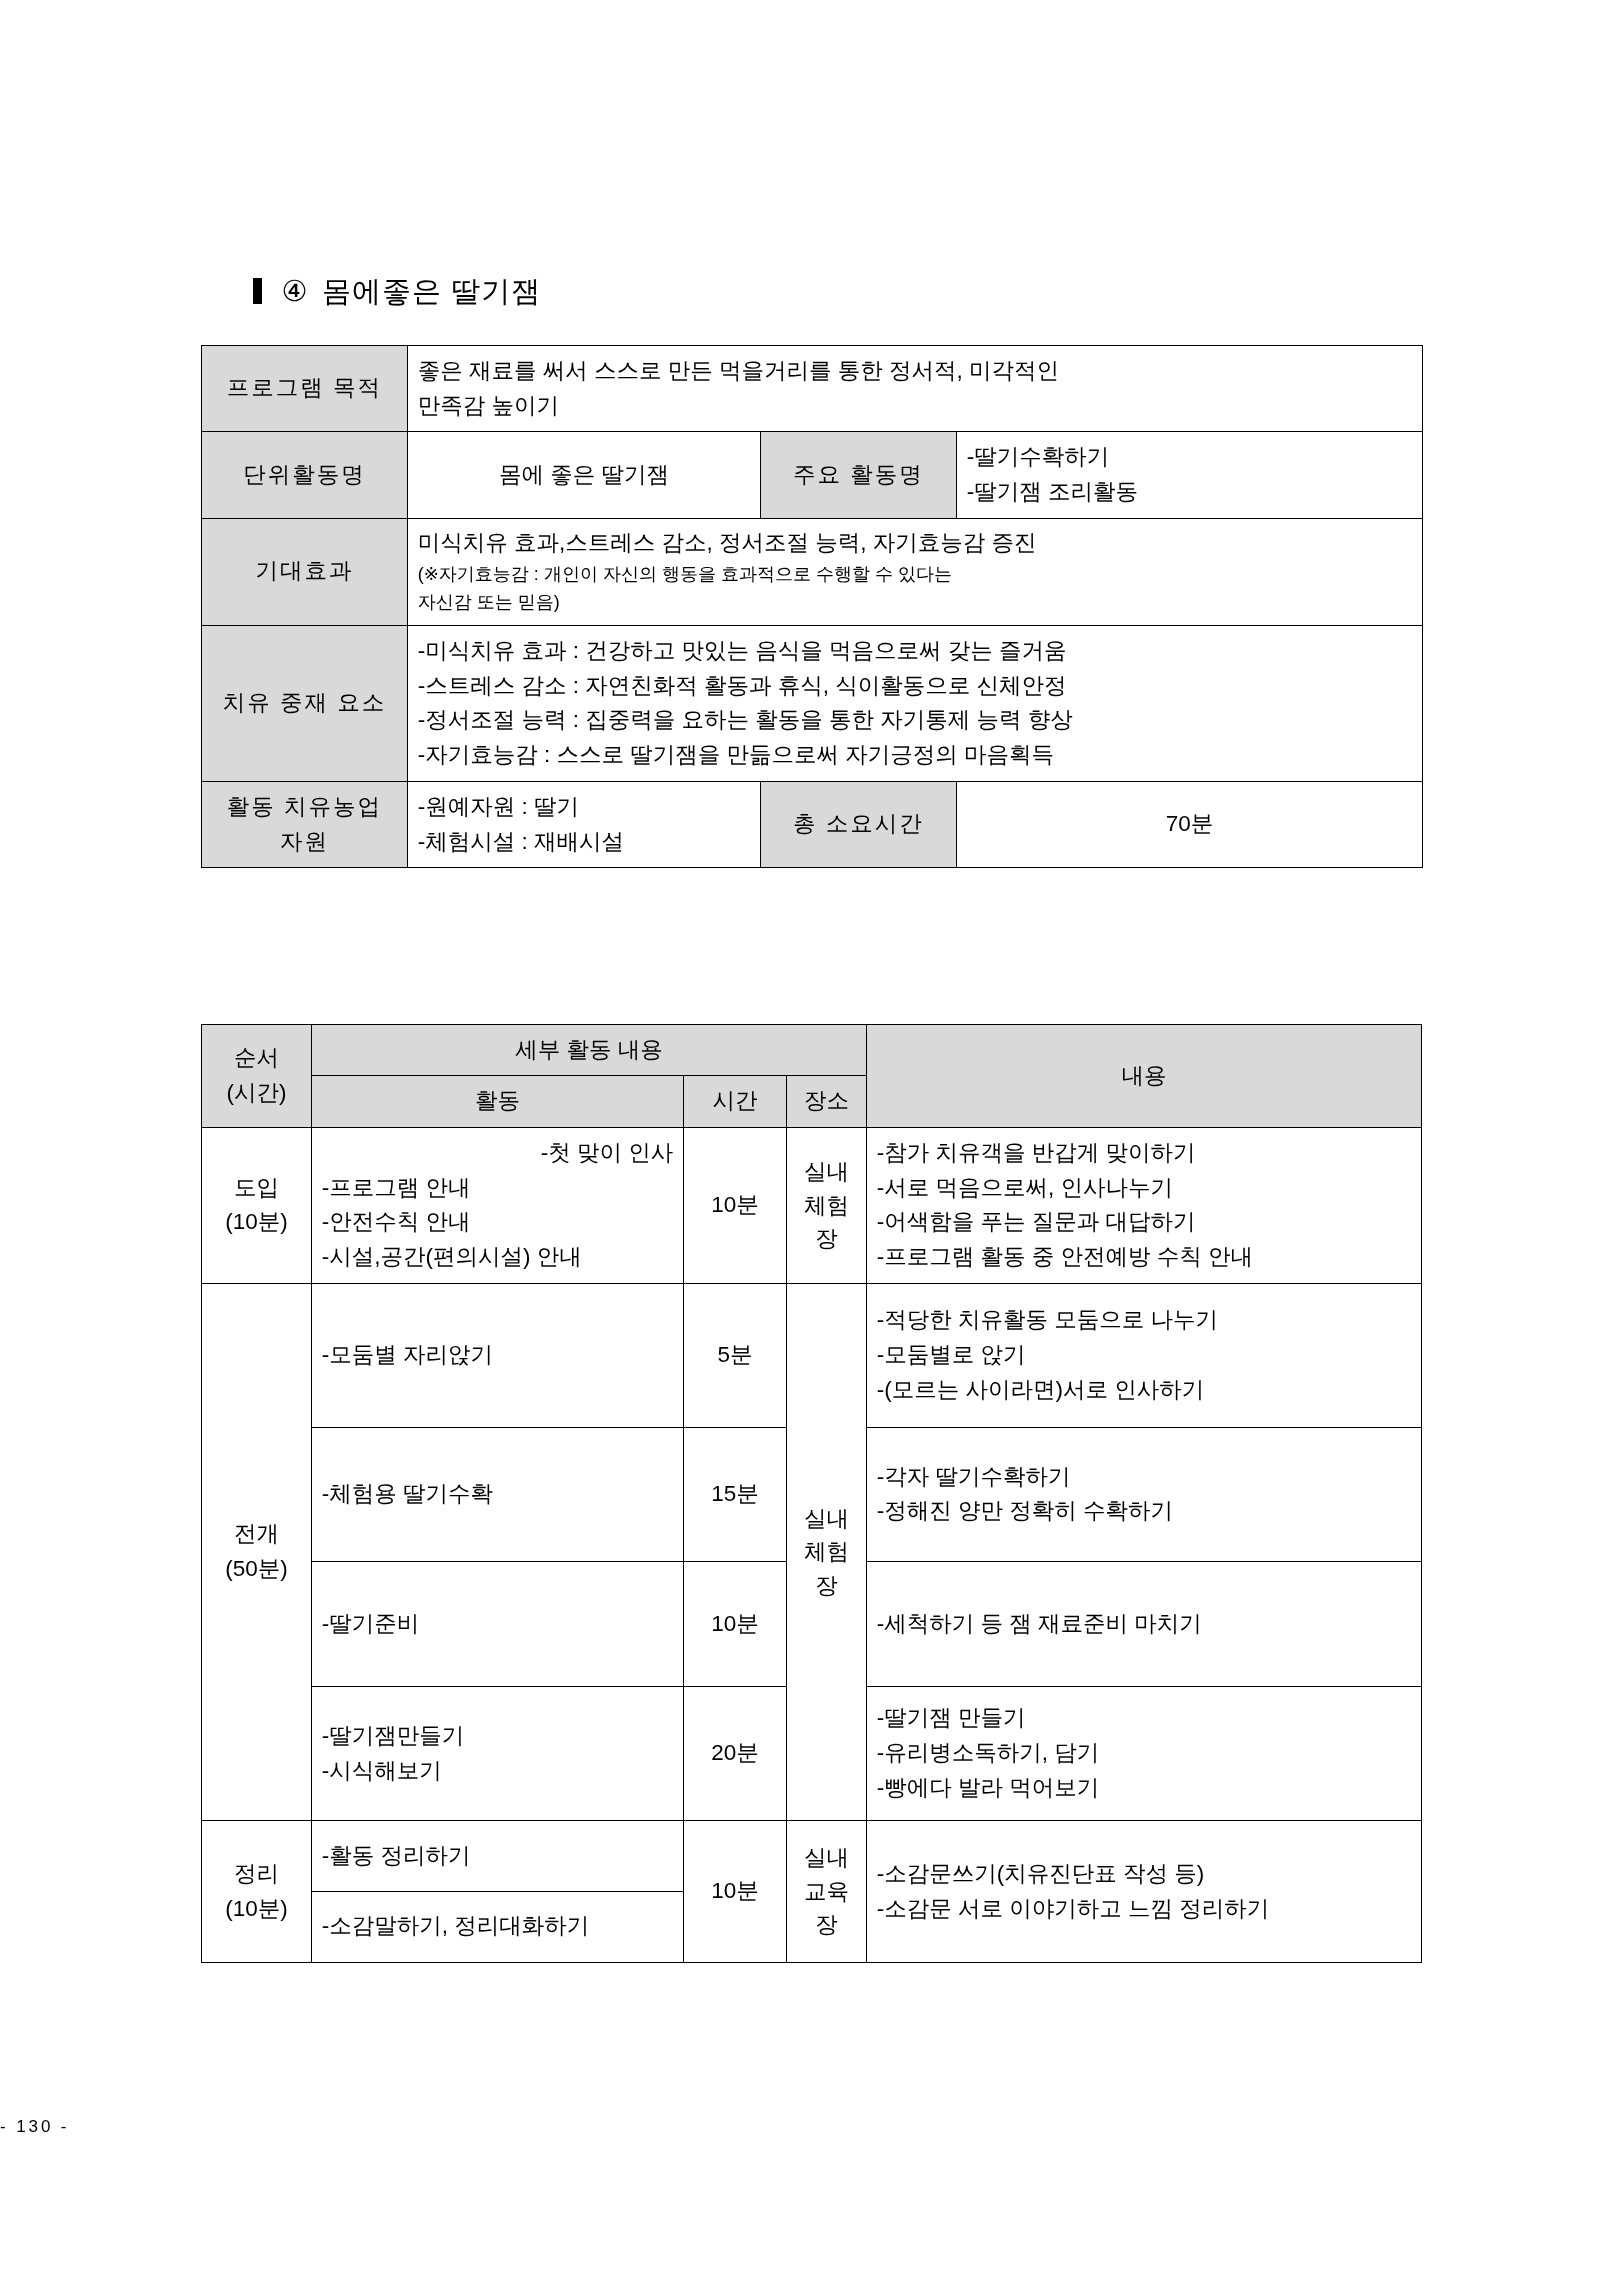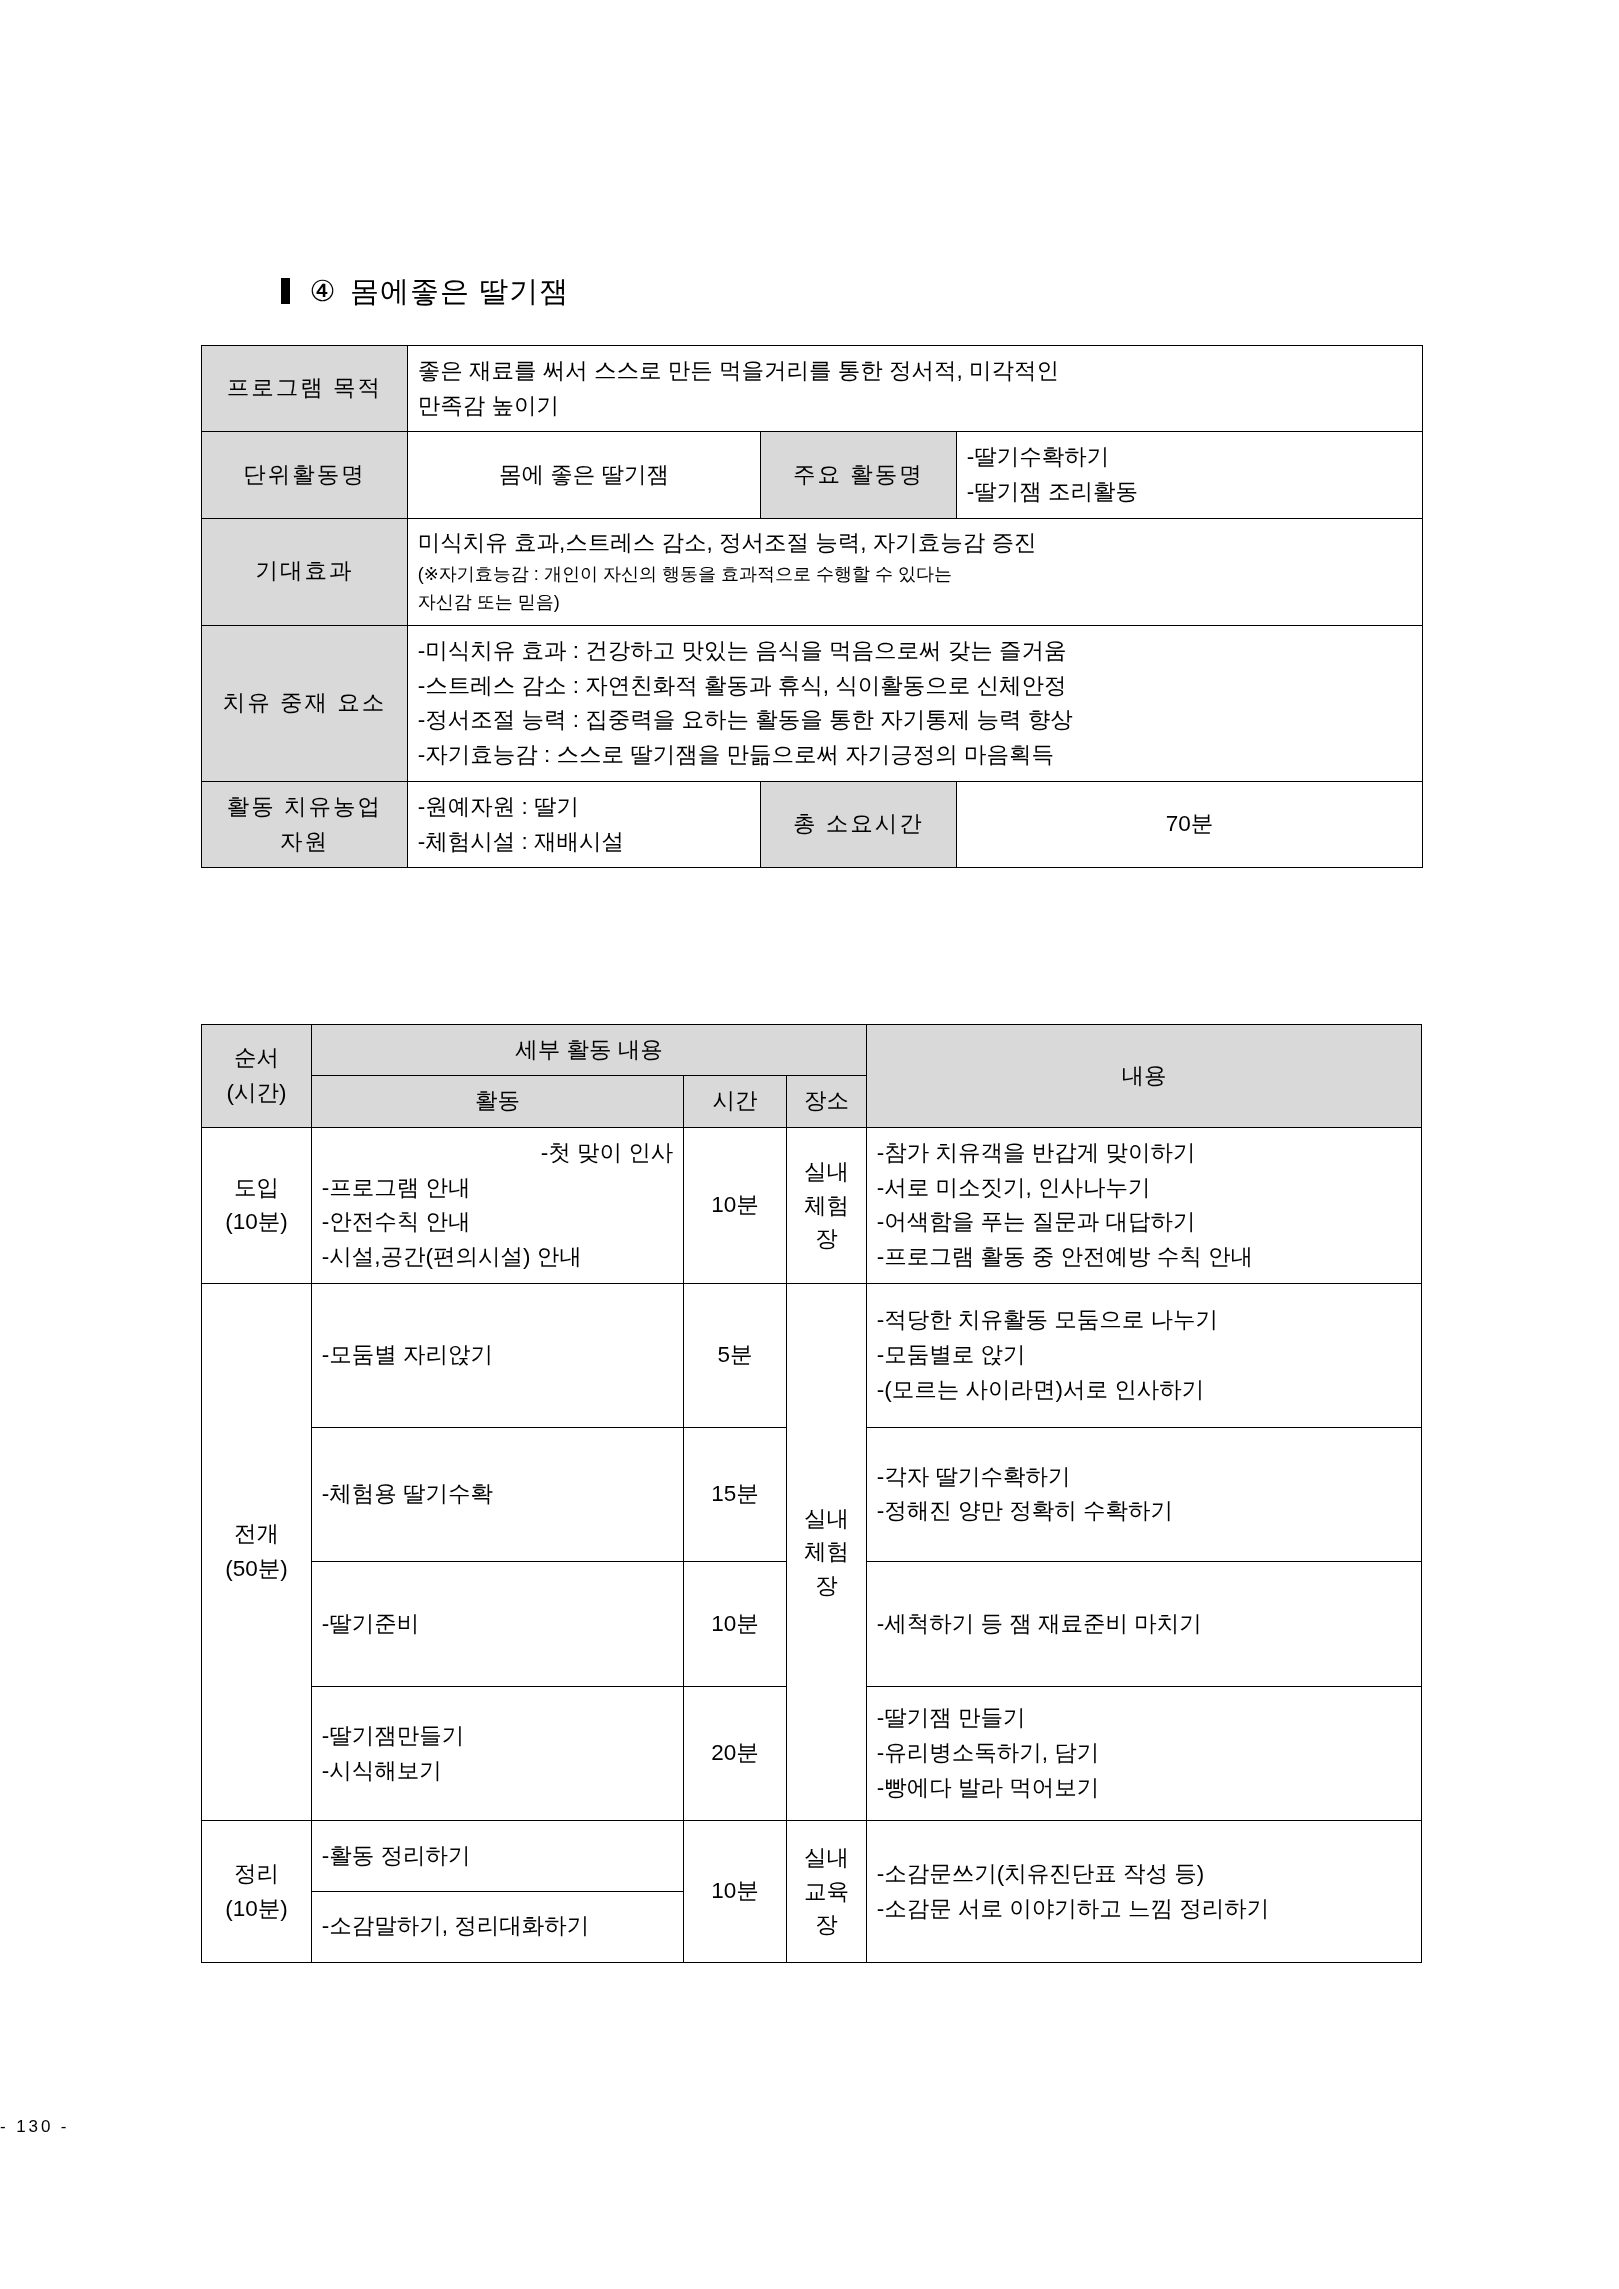--- a/index.html
+++ b/index.html
@@ -21,21 +21,20 @@
     box-sizing: border-box;
     padding: 0;
   }
   .heading {
     position: absolute;
     left: 253px;
     top: 272px;
     font-size: 29px;
     letter-spacing: 1px;
     white-space: nowrap;
-    margin-left: 28px;
   }
   .heading .bullet {
     display: inline-block;
     width: 8.8px;
     height: 25.5px;
     background: #000;
     vertical-align: -2.9px;
     margin-right: 19.6px;
   }
   .heading .circnum {
@@ -174,21 +173,21 @@
         <td class="ctr" rowspan="4">
           <div>도입</div>
           <div>(10분)</div>
         </td>
         <td class="lft" style="border-bottom:none; padding-bottom:0;text-align:right;">-첫 맞이 인사</td>
         <td class="ctr" rowspan="4">10분</td>
         <td class="ctr cellbody narrowline" rowspan="4">실내
 체험
 장</td>
         <td class="lft cellbody" rowspan="4">-참가 치유객을 반갑게 맞이하기
--서로 미소짓기, 인사나누기
+-서로 먹음으로써, 인사나누기
 -어색함을 푸는 질문과 대답하기
 -프로그램 활동 중 안전예방 수칙 안내</td>
       </tr>
       <tr>
         <td class="lft" style="border-top:none;border-bottom:none;padding-top:0;padding-bottom:0;">-프로그램 안내</td>
       </tr>
       <tr>
         <td class="lft" style="border-top:none;border-bottom:none;padding-top:0;padding-bottom:0;">-안전수칙 안내</td>
       </tr>
       <tr>

